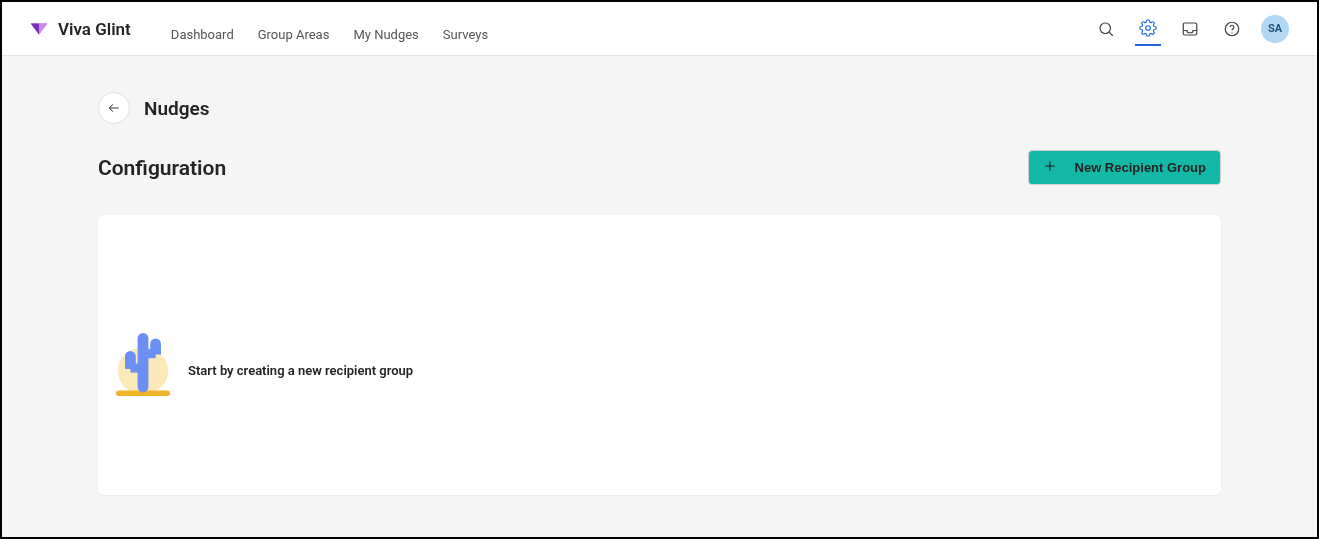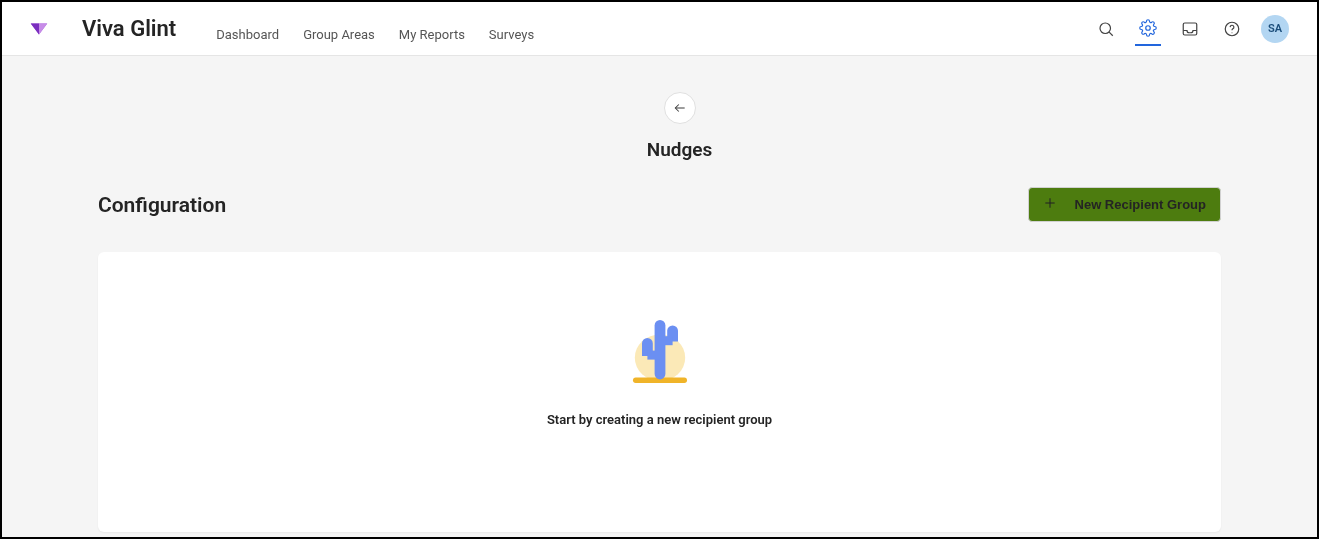--- a/index.html
+++ b/index.html
@@ -27,23 +27,22 @@
     }
     .brand-logo {
       width: 22px;
       height: 22px;
       display: flex;
       align-items: center;
       justify-content: center;
     }
     .brand-text {
       font-weight: 600;
-      font-size: 22px;
-      color: #242424;
-      margin-left: 24px;
+      font-size: 17px;
+      color: #242424;
     }
     .nav {
       display: flex;
       gap: 24px;
       margin-top: 12px;
     }
     .nav-item {
       font-size: 13px;
       color: #555;
       cursor: pointer;
@@ -84,21 +83,20 @@
       height: calc(100% - 54px);
       padding: 0 56px;
       overflow: auto;
     }
     .page-header {
       display: flex;
       align-items: center;
       gap: 14px;
       padding-top: 36px;
       padding-left: 40px;
-      flex-direction: column;
     }
     .back-btn {
       width: 32px;
       height: 32px;
       border-radius: 50%;
       background: #fff;
       border: 1px solid #e0e0e0;
       display: flex;
       align-items: center;
       justify-content: center;
@@ -119,39 +117,38 @@
     }
     .section-title {
       font-size: 21px;
       font-weight: 600;
       color: #242424;
     }
     .new-group-btn {
       display: flex;
       align-items: center;
       gap: 18px;
-      background: #4d7c0f;
+      background: #14b8a6;
       border: 1px solid #d1d1d1;
       border-radius: 4px;
       padding: 8px 14px;
       font-size: 13px;
       font-weight: 600;
       color: #242424;
       cursor: pointer;
     }
     .panel {
       margin-top: 30px;
       margin-left: 40px;
       margin-right: 40px;
       background: #fff;
       border-radius: 6px;
       box-shadow: 0 1px 2px rgba(0,0,0,0.05);
       min-height: 280px;
       display: flex;
-      flex-direction: column;
       align-items: center;
       justify-content: flex-start;
       padding-top: 50px;
       padding-bottom: 40px;
     }
     .illustration {
       width: 90px;
       height: 90px;
       display: flex;
       align-items: center;
@@ -174,21 +171,21 @@
         <path d="M4 8 L16 24 L28 8 Z" fill="#a259d9"></path>
         <path d="M4 8 L16 24 L16 8 Z" fill="#7b2fbf"></path>
         <path d="M16 8 L16 24 L28 8 Z" fill="#c78ce8"></path>
       </svg>
     </span>
     <span class="brand-text">Viva Glint</span>
   </div>
   <nav class="nav">
     <div class="nav-item">Dashboard</div>
     <div class="nav-item">Group Areas</div>
-    <div class="nav-item">My Reports</div>
+    <div class="nav-item">My Nudges</div>
     <div class="nav-item">Surveys</div>
   </nav>
   <div class="spacer"></div>
   <div class="header-icons">
     <div class="hicon">
       <svg width="18" height="18" viewBox="0 0 24 24" fill="none" stroke="#424242" stroke-width="1.6">
         <circle cx="11" cy="11" r="7"></circle>
           <line x1="21" y1="21" x2="16.2" y2="16.2"></line>
       </svg>
     </div>

